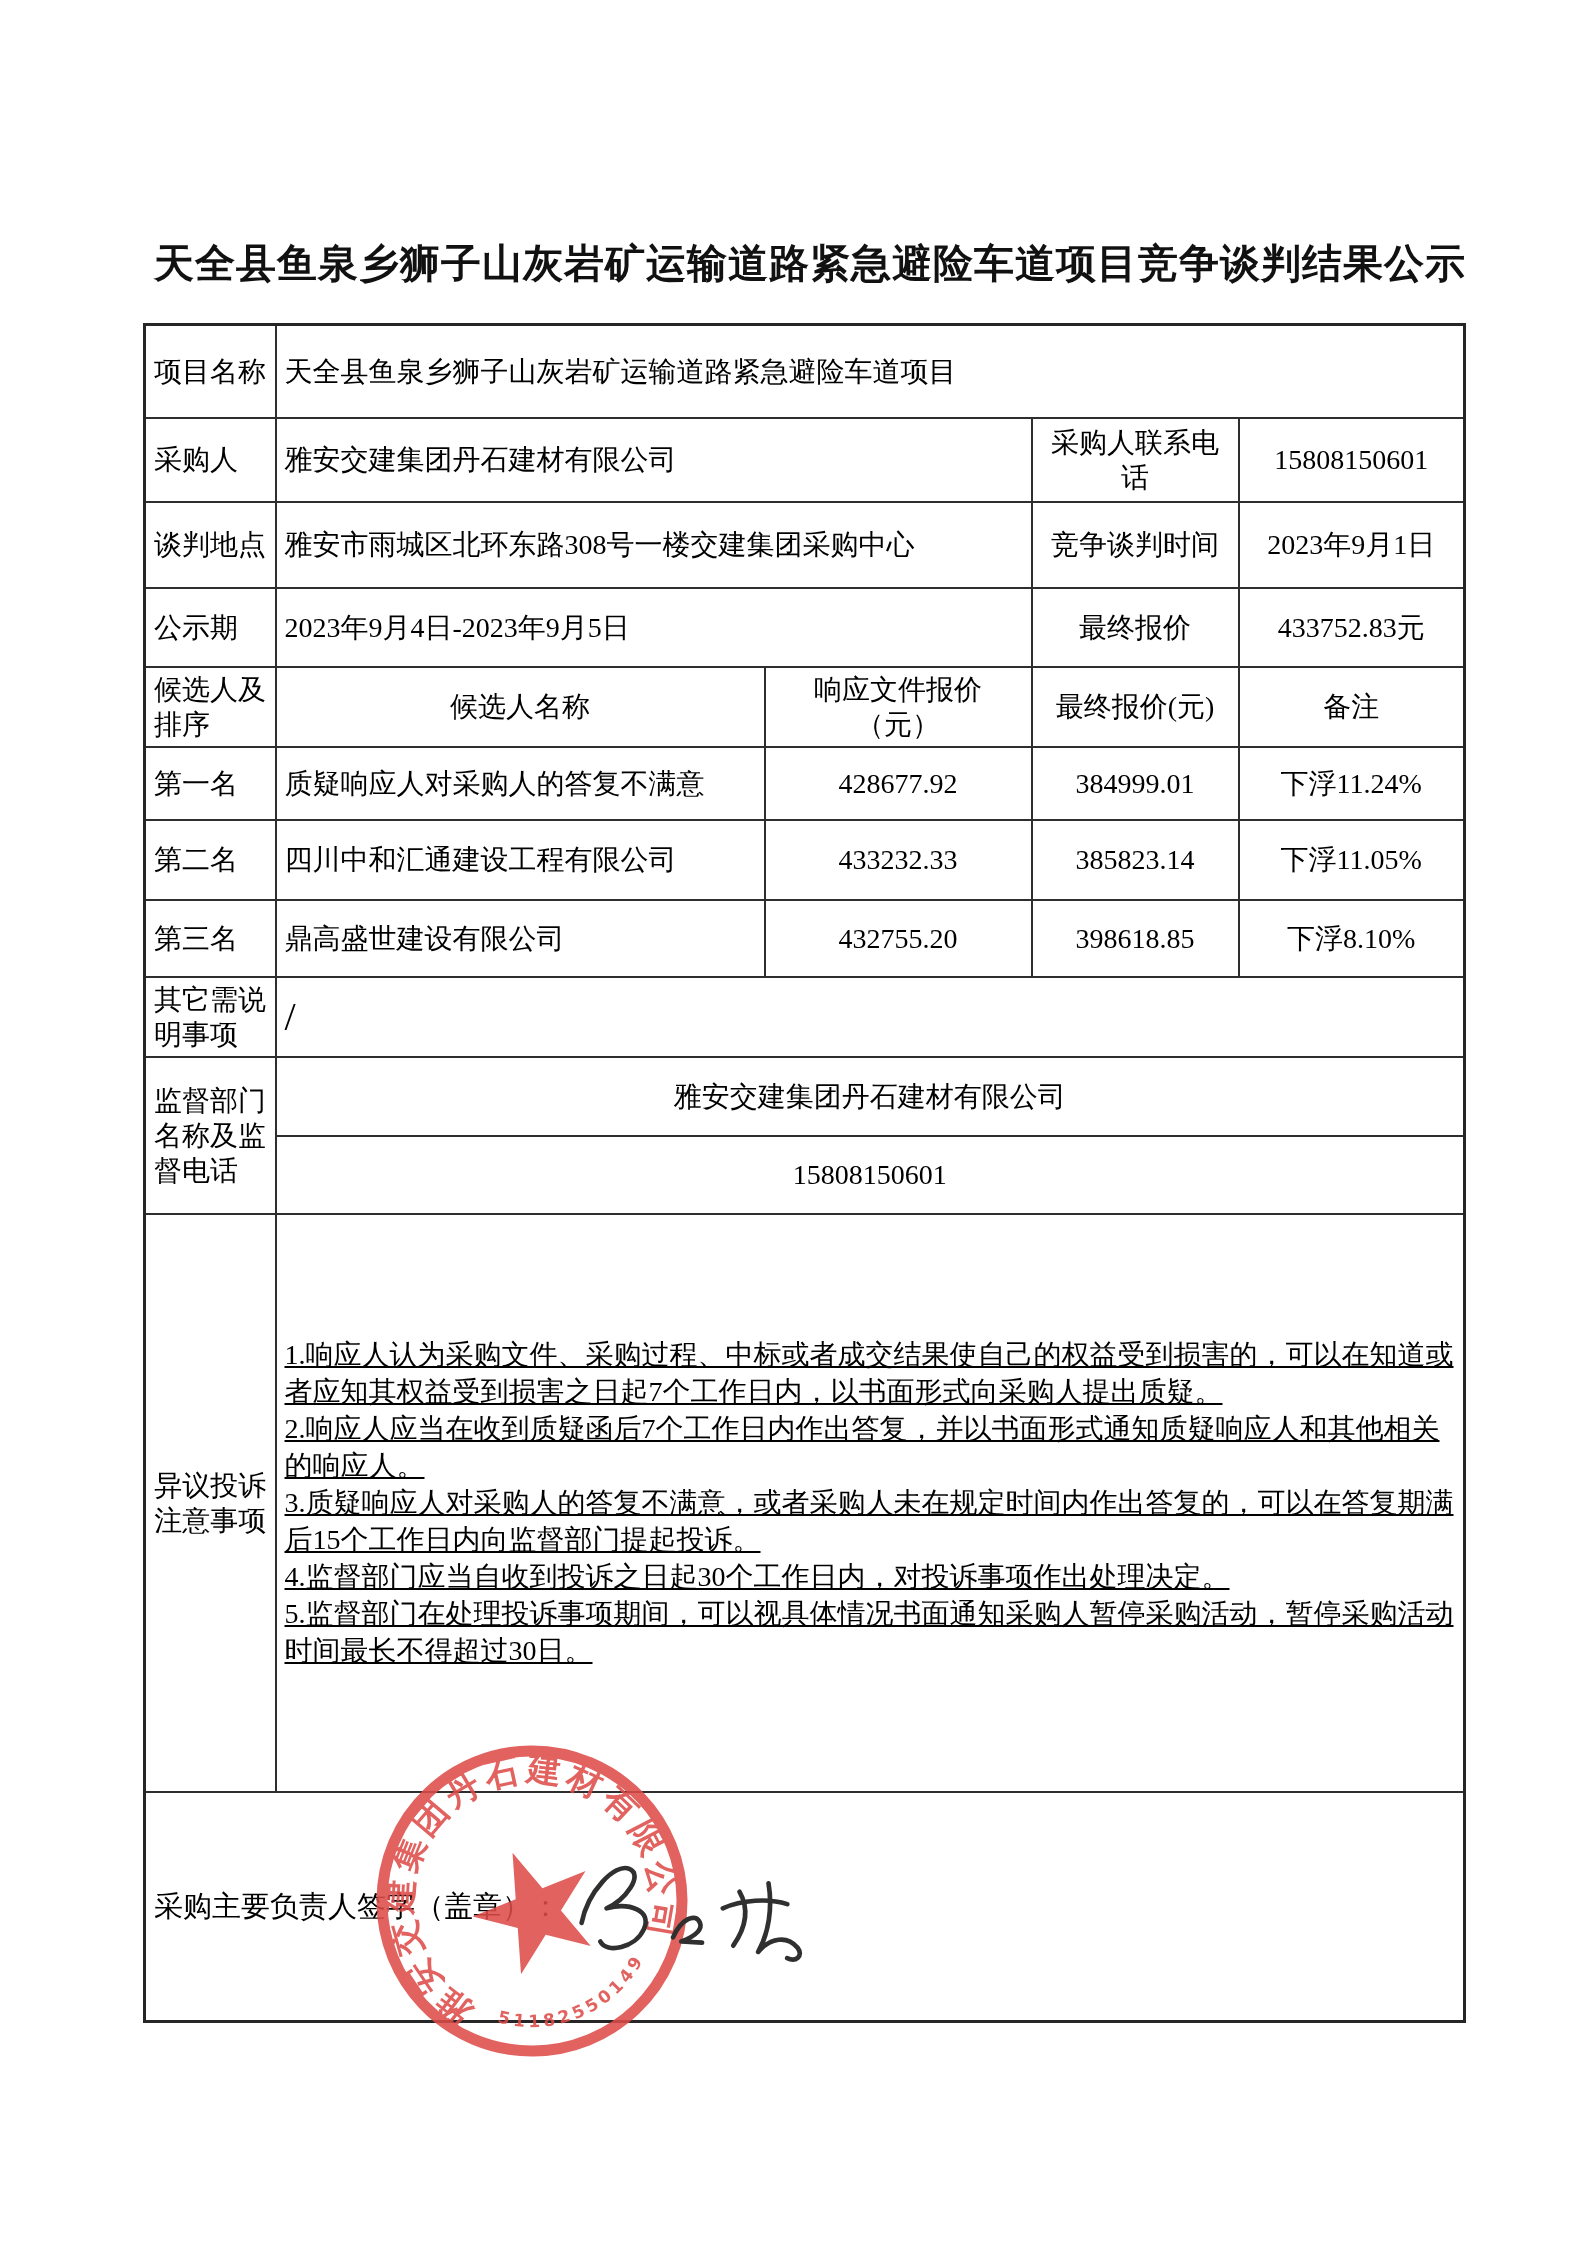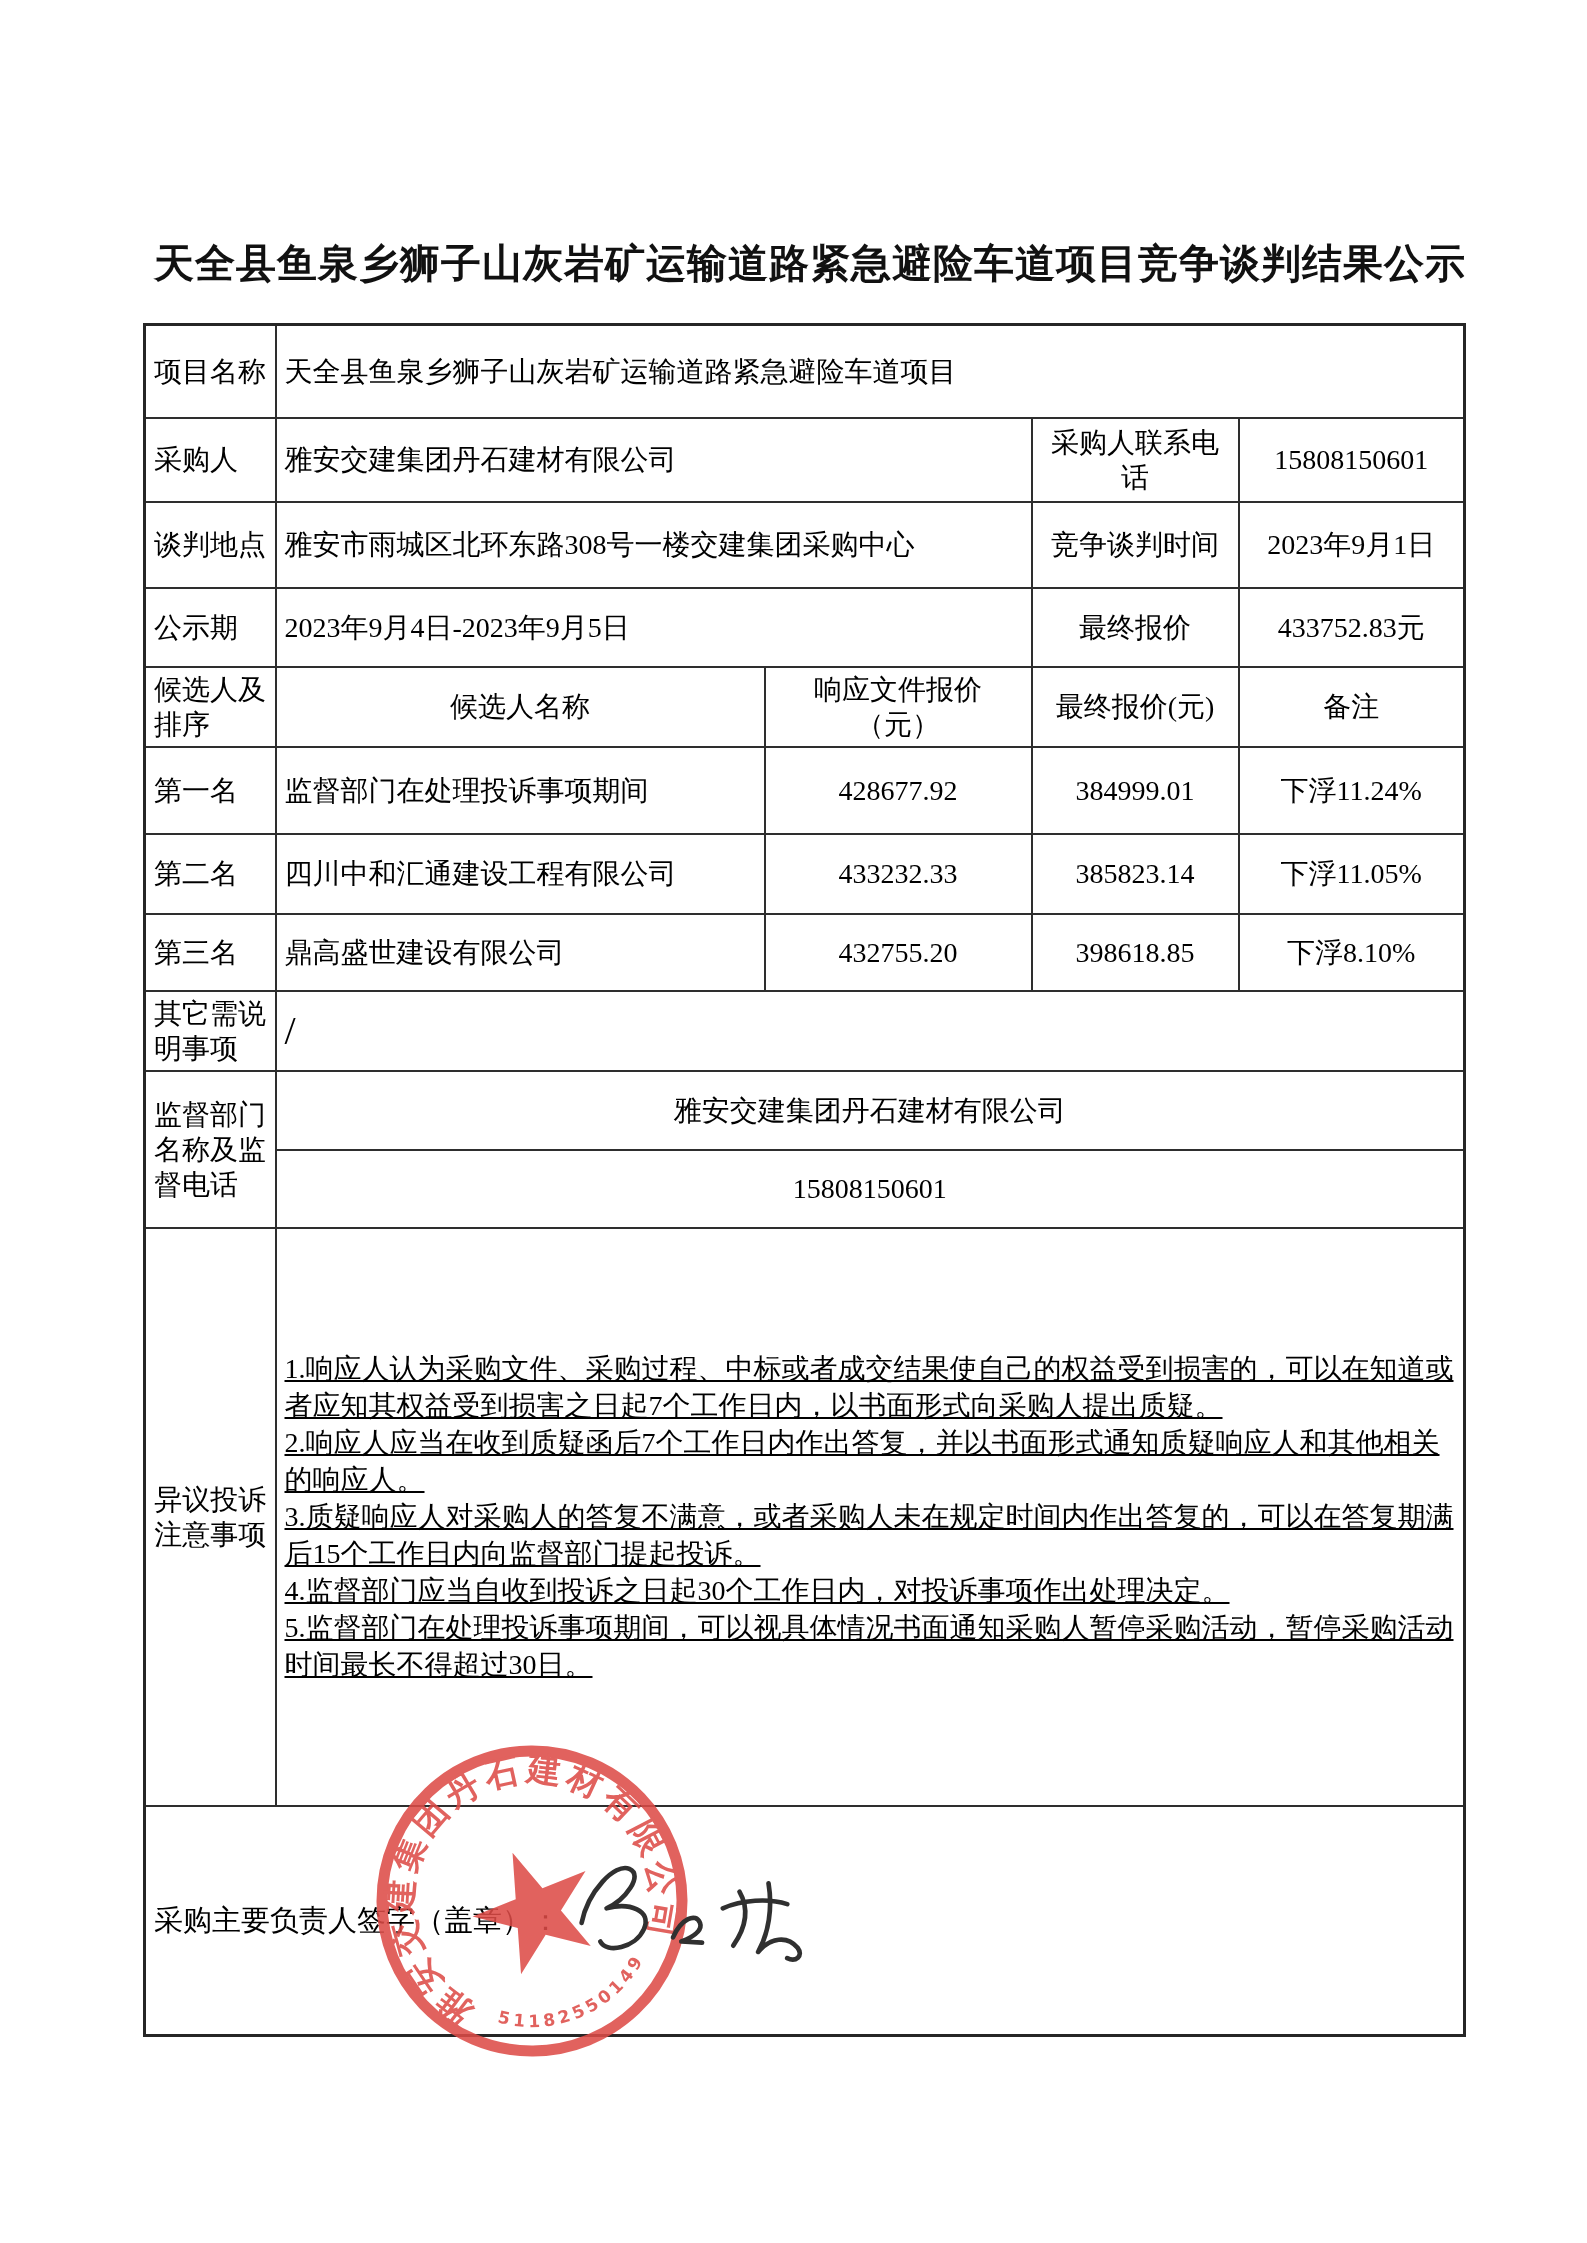--- a/index.html
+++ b/index.html
@@ -99,23 +99,23 @@
       <td class="lbl">候选人及排序</td>
       <td class="c">候选人名称</td>
       <td class="c two-line">
         <span>响应文件报价</span>
         <span>（元）</span>
       </td>
       <td class="c">最终报价(元)</td>
       <td class="c">备注</td>
     </tr>
 
-    <tr style="height:87px">
+    <tr style="height:73px">
       <td class="lbl">第一名</td>
-      <td class="l">监督部门在处理投诉事项期间</td>
+      <td class="l">质疑响应人对采购人的答复不满意</td>
       <td class="c">428677.92</td>
       <td class="c">384999.01</td>
       <td class="c">下浮11.24%</td>
     </tr>
 
     <tr style="height:80px">
       <td class="lbl">第二名</td>
       <td class="l">四川中和汇通建设工程有限公司</td>
       <td class="c">433232.33</td>
       <td class="c">385823.14</td>

